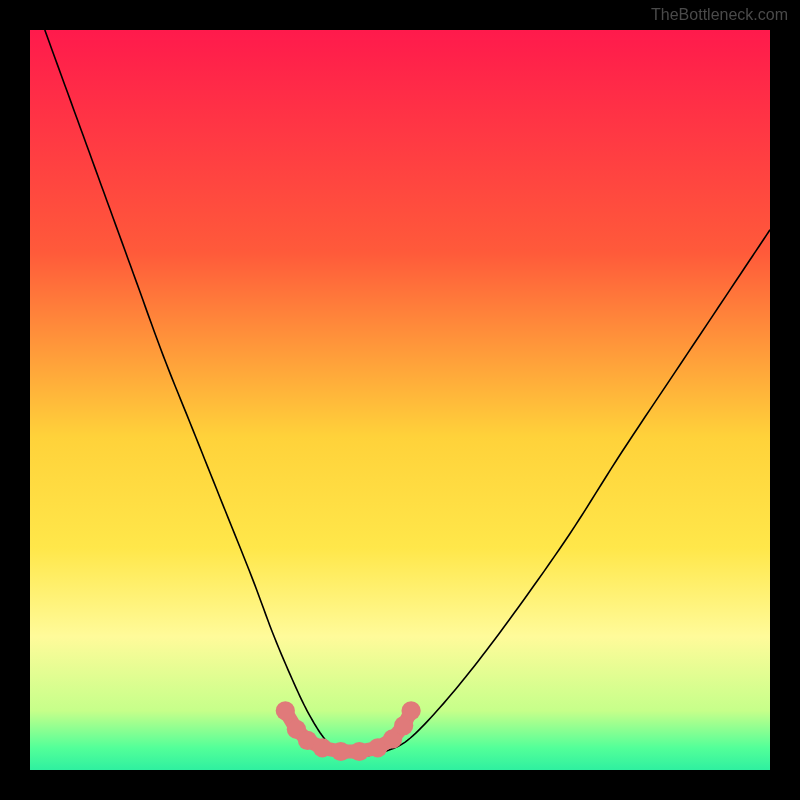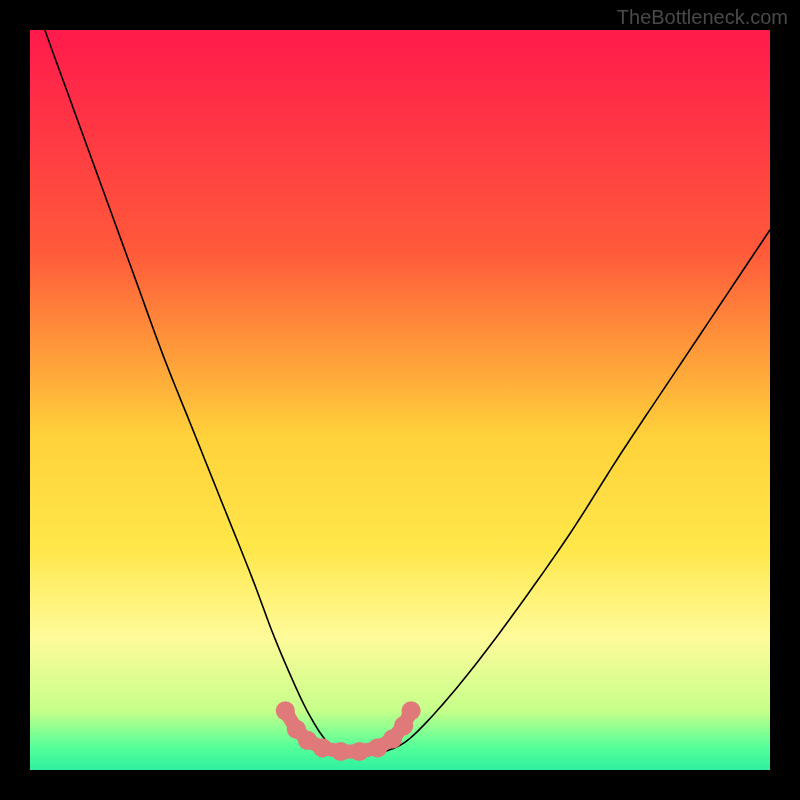--- a/index.html
+++ b/index.html
@@ -15,21 +15,21 @@
     width: 800px;
     height: 800px;
     position: relative;
     background: #000;
   }
   .watermark {
     position: absolute;
     top: 6px;
     right: 12px;
     color: #4a4a4a;
-    font-size: 20px;
+    font-size: 16px;
     font-weight: 500;
     z-index: 10;
   }
   .plot-area {
     position: absolute;
     top: 30px;
     left: 30px;
     width: 740px;
     height: 740px;
     overflow: hidden;

